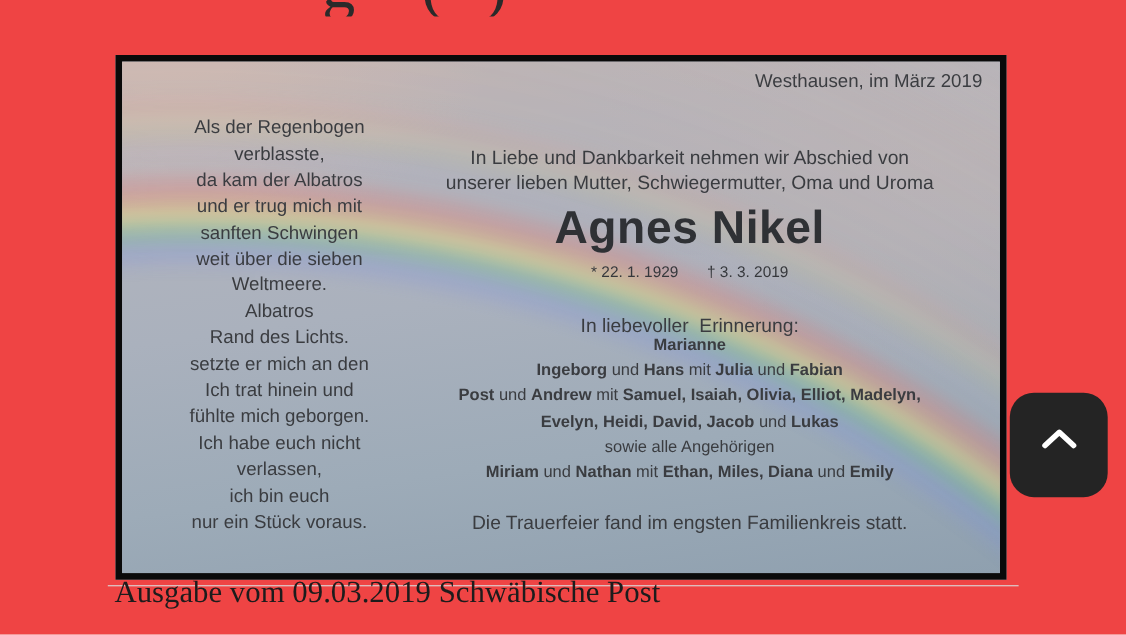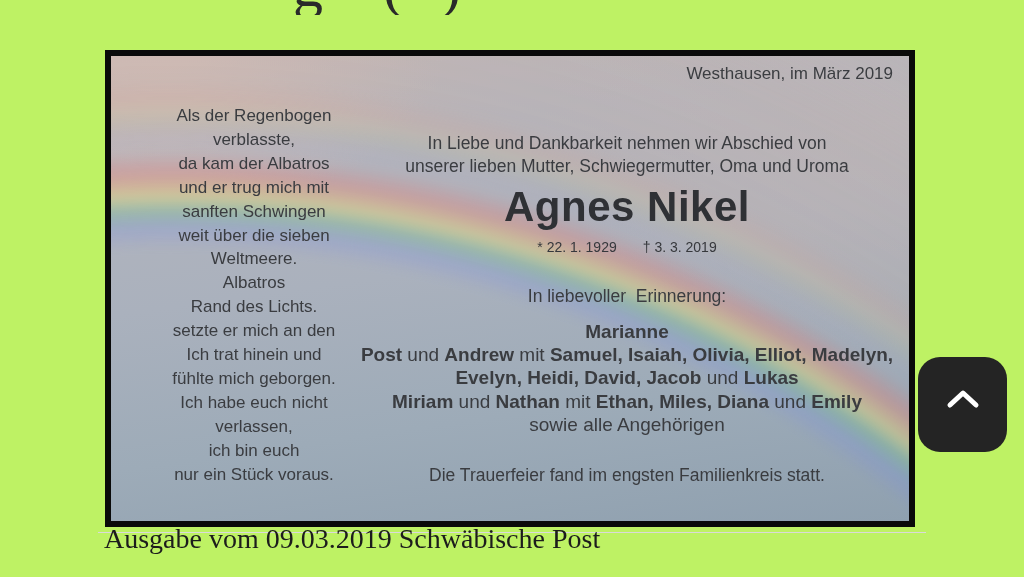--- a/index.html
+++ b/index.html
@@ -1,17 +1,17 @@
 <!DOCTYPE html>
 <html><head>
 <meta charset="utf-8">
 <style>
   html,body{margin:0;padding:0;background:#ffffff;}
   .screen{
-    position:relative; width:1024px; height:577px; background:#bef264;
+    position:relative; width:1024px; height:577px; background:#ef4444;
     overflow:hidden; font-family:"Liberation Sans", sans-serif;
   }
 
   
   .top-clip{position:absolute;left:0;top:0;width:1024px;height:15px;overflow:hidden;}
   .frag{position:absolute;top:-48px;font-family:"Liberation Serif",serif;font-size:60px;color:#2a2a2a;}
   .f-g{left:293px;}
   .f-open{left:383px;}
   .f-close{left:441px;}
 
@@ -43,21 +43,21 @@
   .poem{position:absolute;left:14px;top:48px;width:258px;text-align:center;
         font-size:17px;line-height:23.9px;color:#3a3c40;}
   .announce{position:absolute;left:240px;top:0;width:552px;height:465px;
             text-align:center;color:#3a3c40;}
   .intro{position:absolute;top:76px;width:100%;font-size:17.5px;line-height:23px;}
   .name{position:absolute;top:127px;width:100%;font-size:42px;font-weight:700;
         color:#2f3135;letter-spacing:.5px;}
   .dates{position:absolute;top:183px;width:100%;font-size:14px;color:#36383c;}
   .dates .gap{display:inline-block;width:26px;}
   .remember{position:absolute;top:230px;width:100%;font-size:17.5px;}
-  .family{position:absolute;top:264px;width:100%;font-size:19px;line-height:23.2px;}
+  .family{position:absolute;top:246px;width:100%;font-size:15px;line-height:23.2px;}
   .family .b{font-weight:700;}
   .funeral{position:absolute;top:409px;width:100%;font-size:17.5px;}
 
   
   .hairline{position:absolute;left:98px;top:532px;width:828px;height:1px;background:#dadada;}
   .caption{position:absolute;left:104px;top:523px;font-family:"Liberation Serif",serif;
            font-size:28px;color:#1c1c1c;}
 
   
   .scroll-top{
@@ -108,24 +108,25 @@
         <div>In Liebe und Dankbarkeit nehmen wir Abschied von</div>
         <div>unserer lieben Mutter, Schwiegermutter, Oma und Uroma</div>
       </div>
       <div class="name">Agnes Nikel</div>
       <div class="dates">
         <span>* 22. 1. 1929</span><span class="gap"></span><span>† 3. 3. 2019</span>
       </div>
       <div class="remember">In liebevoller&nbsp; Erinnerung:</div>
       <div class="family">
         <div><span class="b">Marianne</span></div>
+        <div><span class="b">Ingeborg</span><span> und </span><span class="b">Hans</span><span> mit </span><span class="b">Julia</span><span> und </span><span class="b">Fabian</span></div>
         <div><span class="b">Post</span><span> und </span><span class="b">Andrew</span><span> mit </span><span class="b">Samuel, Isaiah, Olivia, Elliot, Madelyn,</span></div>
         <div><span class="b">Evelyn, Heidi, David, Jacob</span><span> und </span><span class="b">Lukas</span></div>
+        <div><span>sowie alle Angehörigen</span></div>
         <div><span class="b">Miriam</span><span> und </span><span class="b">Nathan</span><span> mit </span><span class="b">Ethan, Miles, Diana</span><span> und </span><span class="b">Emily</span></div>
-        <div><span>sowie alle Angehörigen</span></div>
       </div>
       <div class="funeral">Die Trauerfeier fand im engsten Familienkreis statt.</div>
     </div>
   </figure>
 
   <div class="hairline"></div>
   <div class="caption">Ausgabe vom 09.03.2019 Schwäbische Post</div>
 
   <button class="scroll-top">
     <svg width="36" height="22" viewBox="0 0 36 22">

